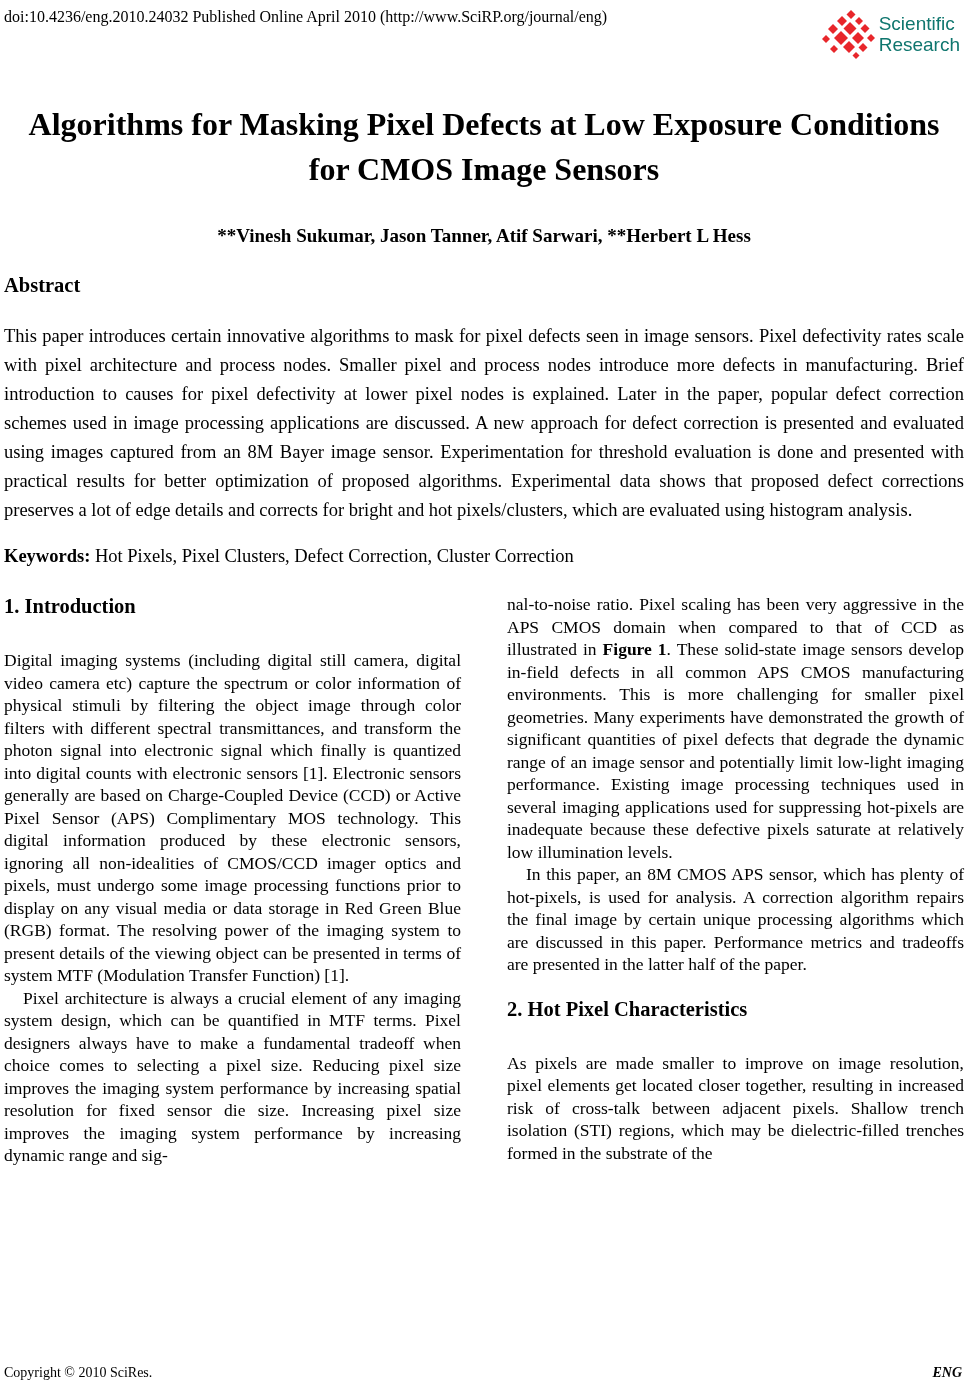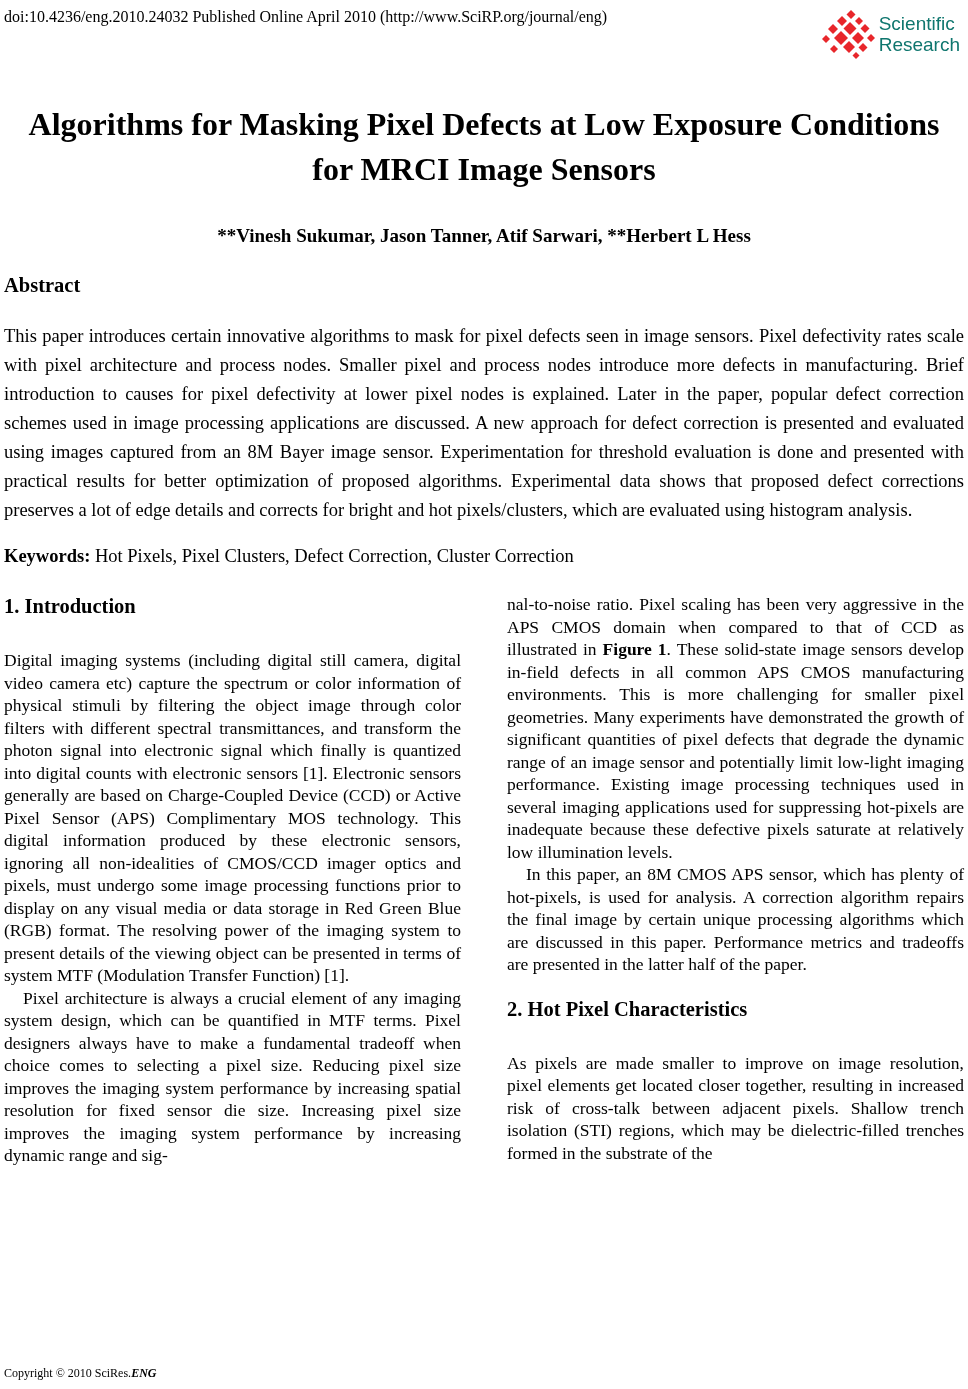--- a/index.html
+++ b/index.html
@@ -52,22 +52,22 @@
   .col { width: 459px; font-size: 17.5px; line-height: 22.5px; text-align: justify; }
   .section-heading { font-size: 20.5px; font-weight: bold; line-height: 26px; margin: 0 0 30px 0; text-align: left; }
   .section-heading.mid { margin: 20px 0 30px 0; }
   .col p { margin: 0; }
   .col p.indent { text-indent: 19px; }
   .bold { font-weight: bold; }
 
   
   .footer {
     position: absolute; left: 4px; right: 6px; bottom: 8px;
-    display: flex; align-items: baseline;
-    font-size: 12px;
+    display: flex; justify-content: space-between; align-items: baseline;
+    font-size: 14px;
   }
   .journal-code { font-weight: bold; font-style: italic; }
 </style>
 </head>
 <body>
 
 <div class="header-row">
   <div>
     <div class="doi-line">doi:10.4236/eng.2010.24032 Published Online April 2010 (http://www.SciRP.org/journal/eng)</div>
   </div>
@@ -90,21 +90,21 @@
         <path d="M35 44 L38.5 47.5 L35 51 L31.5 47.5 Z"></path>
       </g>
     </svg>
     <div class="logo-text">
       <div>Scientific</div>
       <div>Research</div>
     </div>
   </div>
 </div>
 
-<h1 class="paper-title">Algorithms for Masking Pixel Defects at Low Exposure Conditions for MRCI Image Sensors</h1>
+<h1 class="paper-title">Algorithms for Masking Pixel Defects at Low Exposure Conditions for CMOS Image Sensors</h1>
 
 <div class="byline">
   <div class="authors">**Vinesh Sukumar, Jason Tanner, Atif Sarwari, **Herbert L Hess</div>
 </div>
 
 <div class="abstract-heading">Abstract</div>
 <div class="abstract-body">This paper introduces certain innovative algorithms to mask for pixel defects seen in image sensors. Pixel defectivity rates scale with pixel architecture and process nodes. Smaller pixel and process nodes introduce more defects in manufacturing. Brief introduction to causes for pixel defectivity at lower pixel nodes is explained. Later in the paper, popular defect correction schemes used in image processing applications are discussed. A new approach for defect correction is presented and evaluated using images captured from an 8M Bayer image sensor. Experimentation for threshold evaluation is done and presented with practical results for better optimization of proposed algorithms. Experimental data shows that proposed defect corrections preserves a lot of edge details and corrects for bright and hot pixels/clusters, which are evaluated using histogram analysis.</div>
 
 <div class="keywords-line">
   <span class="keywords-label">Keywords:</span><span> Hot Pixels, Pixel Clusters, Defect Correction, Cluster Correction</span>

